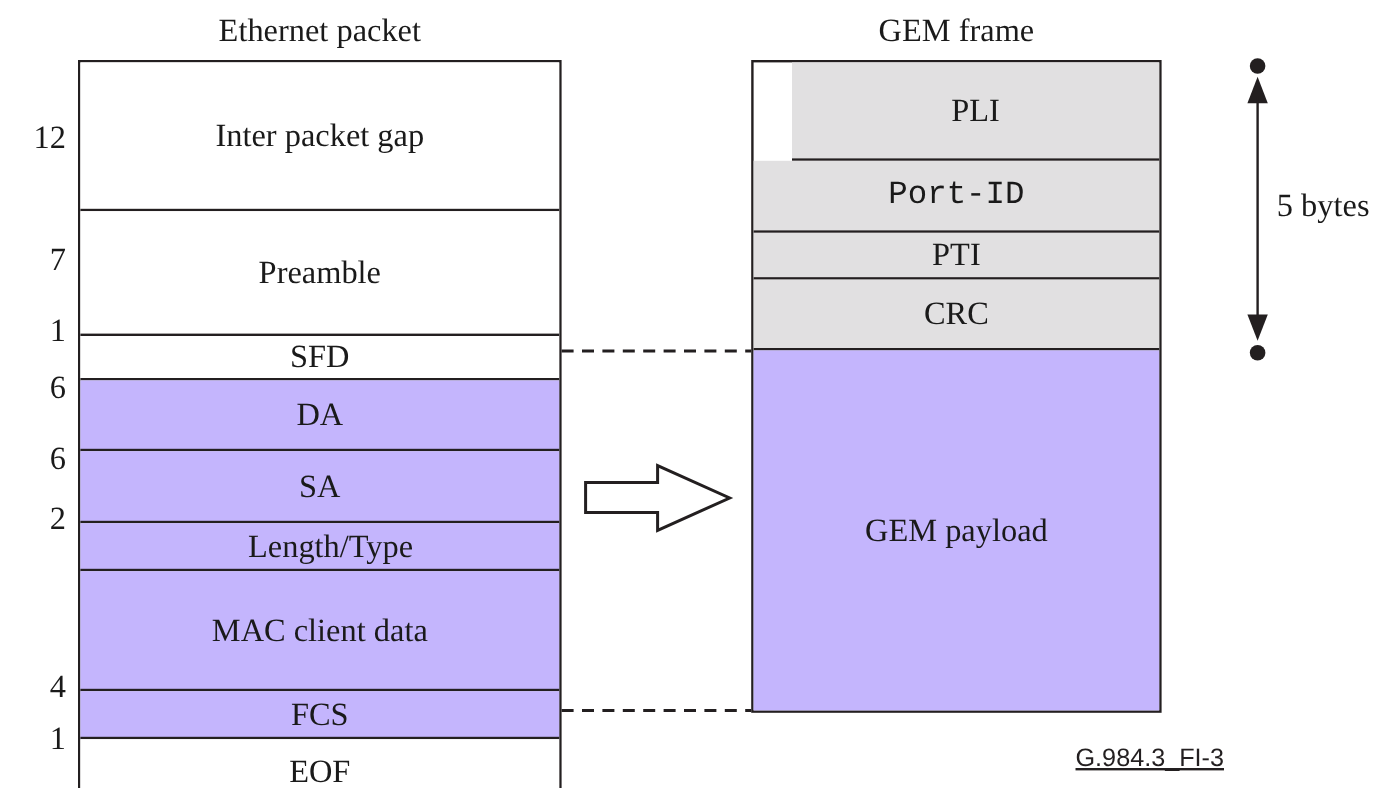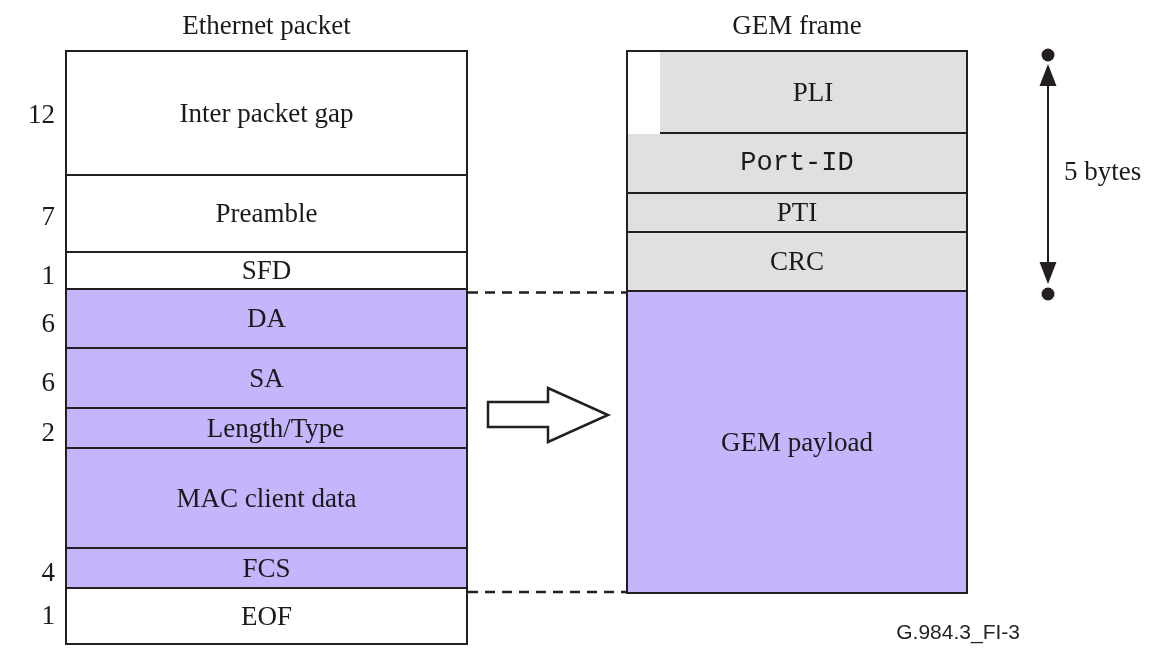--- a/index.html
+++ b/index.html
@@ -39,20 +39,21 @@
   .annotation{
     position:absolute;left:1064px;top:156px;
     font-size:27px;white-space:nowrap;
   }
   .caption{
     position:absolute;left:858px;top:620px;width:162px;
     text-align:right;
     font-family:"Liberation Sans","DejaVu Sans",sans-serif;
     font-size:21px;color:#231f20;
     white-space:nowrap;
+    text-decoration:underline;
   }
   svg.overlay{position:absolute;left:0;top:0;pointer-events:none;}
 </style>
 </head>
 <body>
 
 <div class="canvas">
 
   <div class="col-title" style="left:65px;width:403px;">Ethernet packet</div>
   <div class="col-title" style="left:626px;width:342px;">GEM frame</div>
@@ -65,21 +66,21 @@
       <div class="byte-label" style="top: 364px;">6</div>
       <div class="byte-label" style="top: 414px;">2</div>
       <div class="byte-label" style="top: 554px;">4</div>
       <div class="byte-label" style="top: 597px;">1</div>
     </div>
 
   <div class="box" style="left:65px;width:403px;" id="left-box">
       <div class="row shade-white sep" style="height: 124px;">
         <span>Inter packet gap</span>
       </div>
-      <div class="row shade-white sep" style="height: 77px;">
+      <div class="row shade-white sep" style="height: 104px;">
         <span>Preamble</span>
       </div>
       <div class="row shade-white sep" style="height: 37px;">
         <span>SFD</span>
       </div>
       <div class="row shade-gray sep" style="height: 59px;">
         <span>DA</span>
       </div>
       <div class="row shade-gray sep" style="height: 60px;">
         <span>SA</span>

